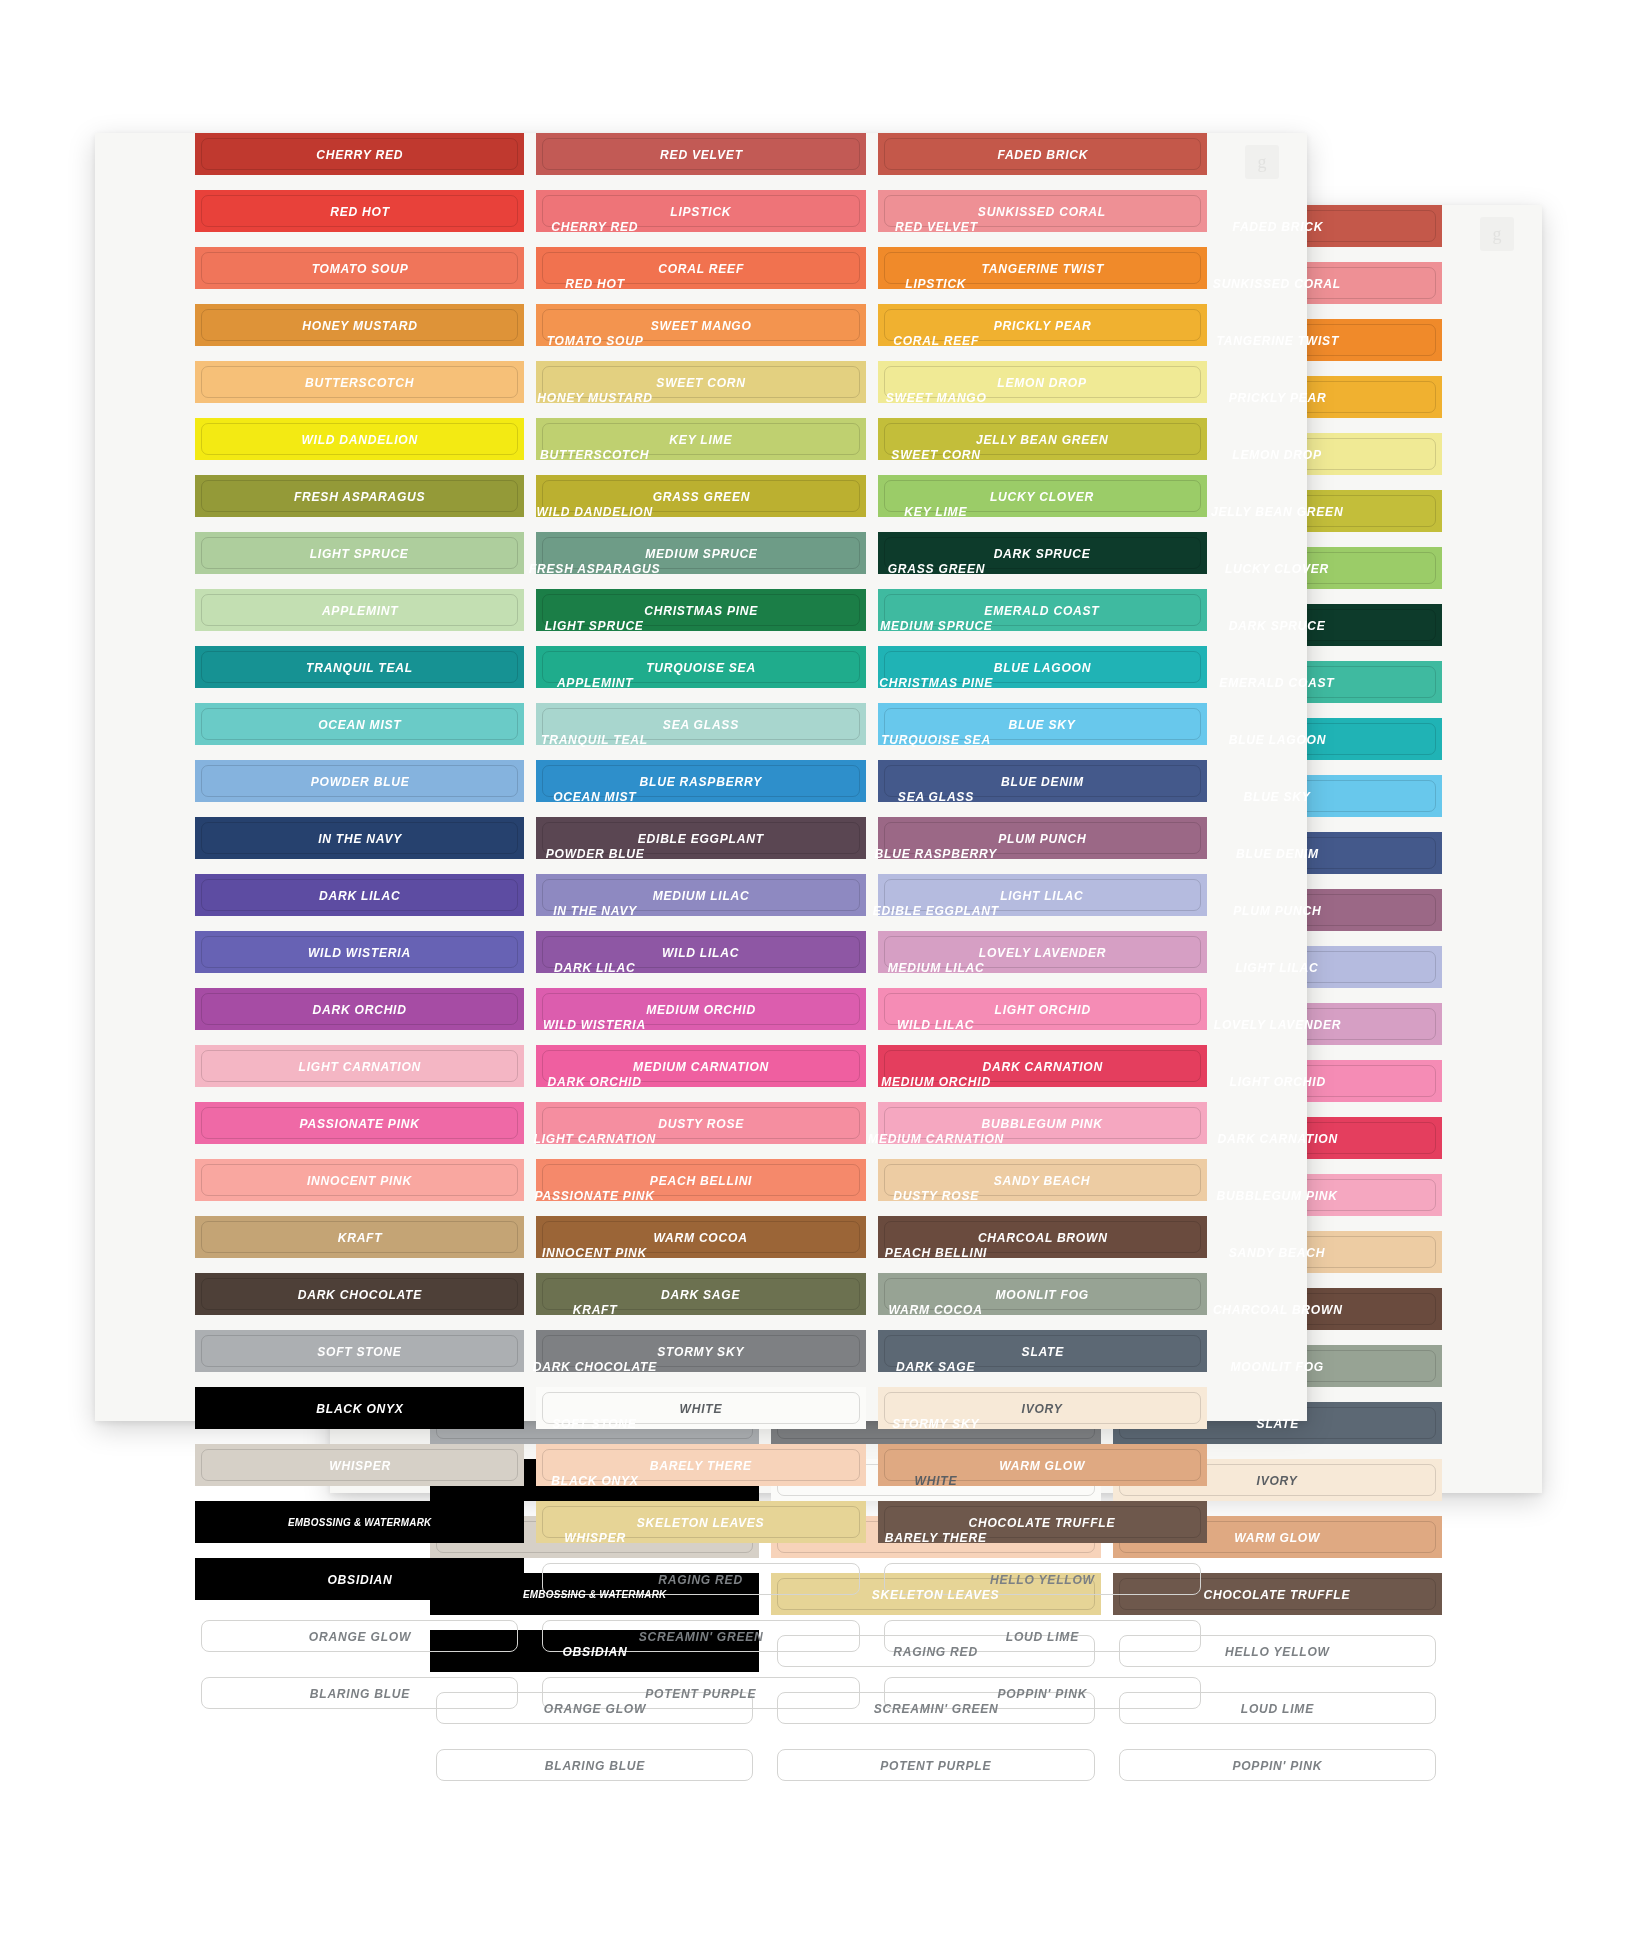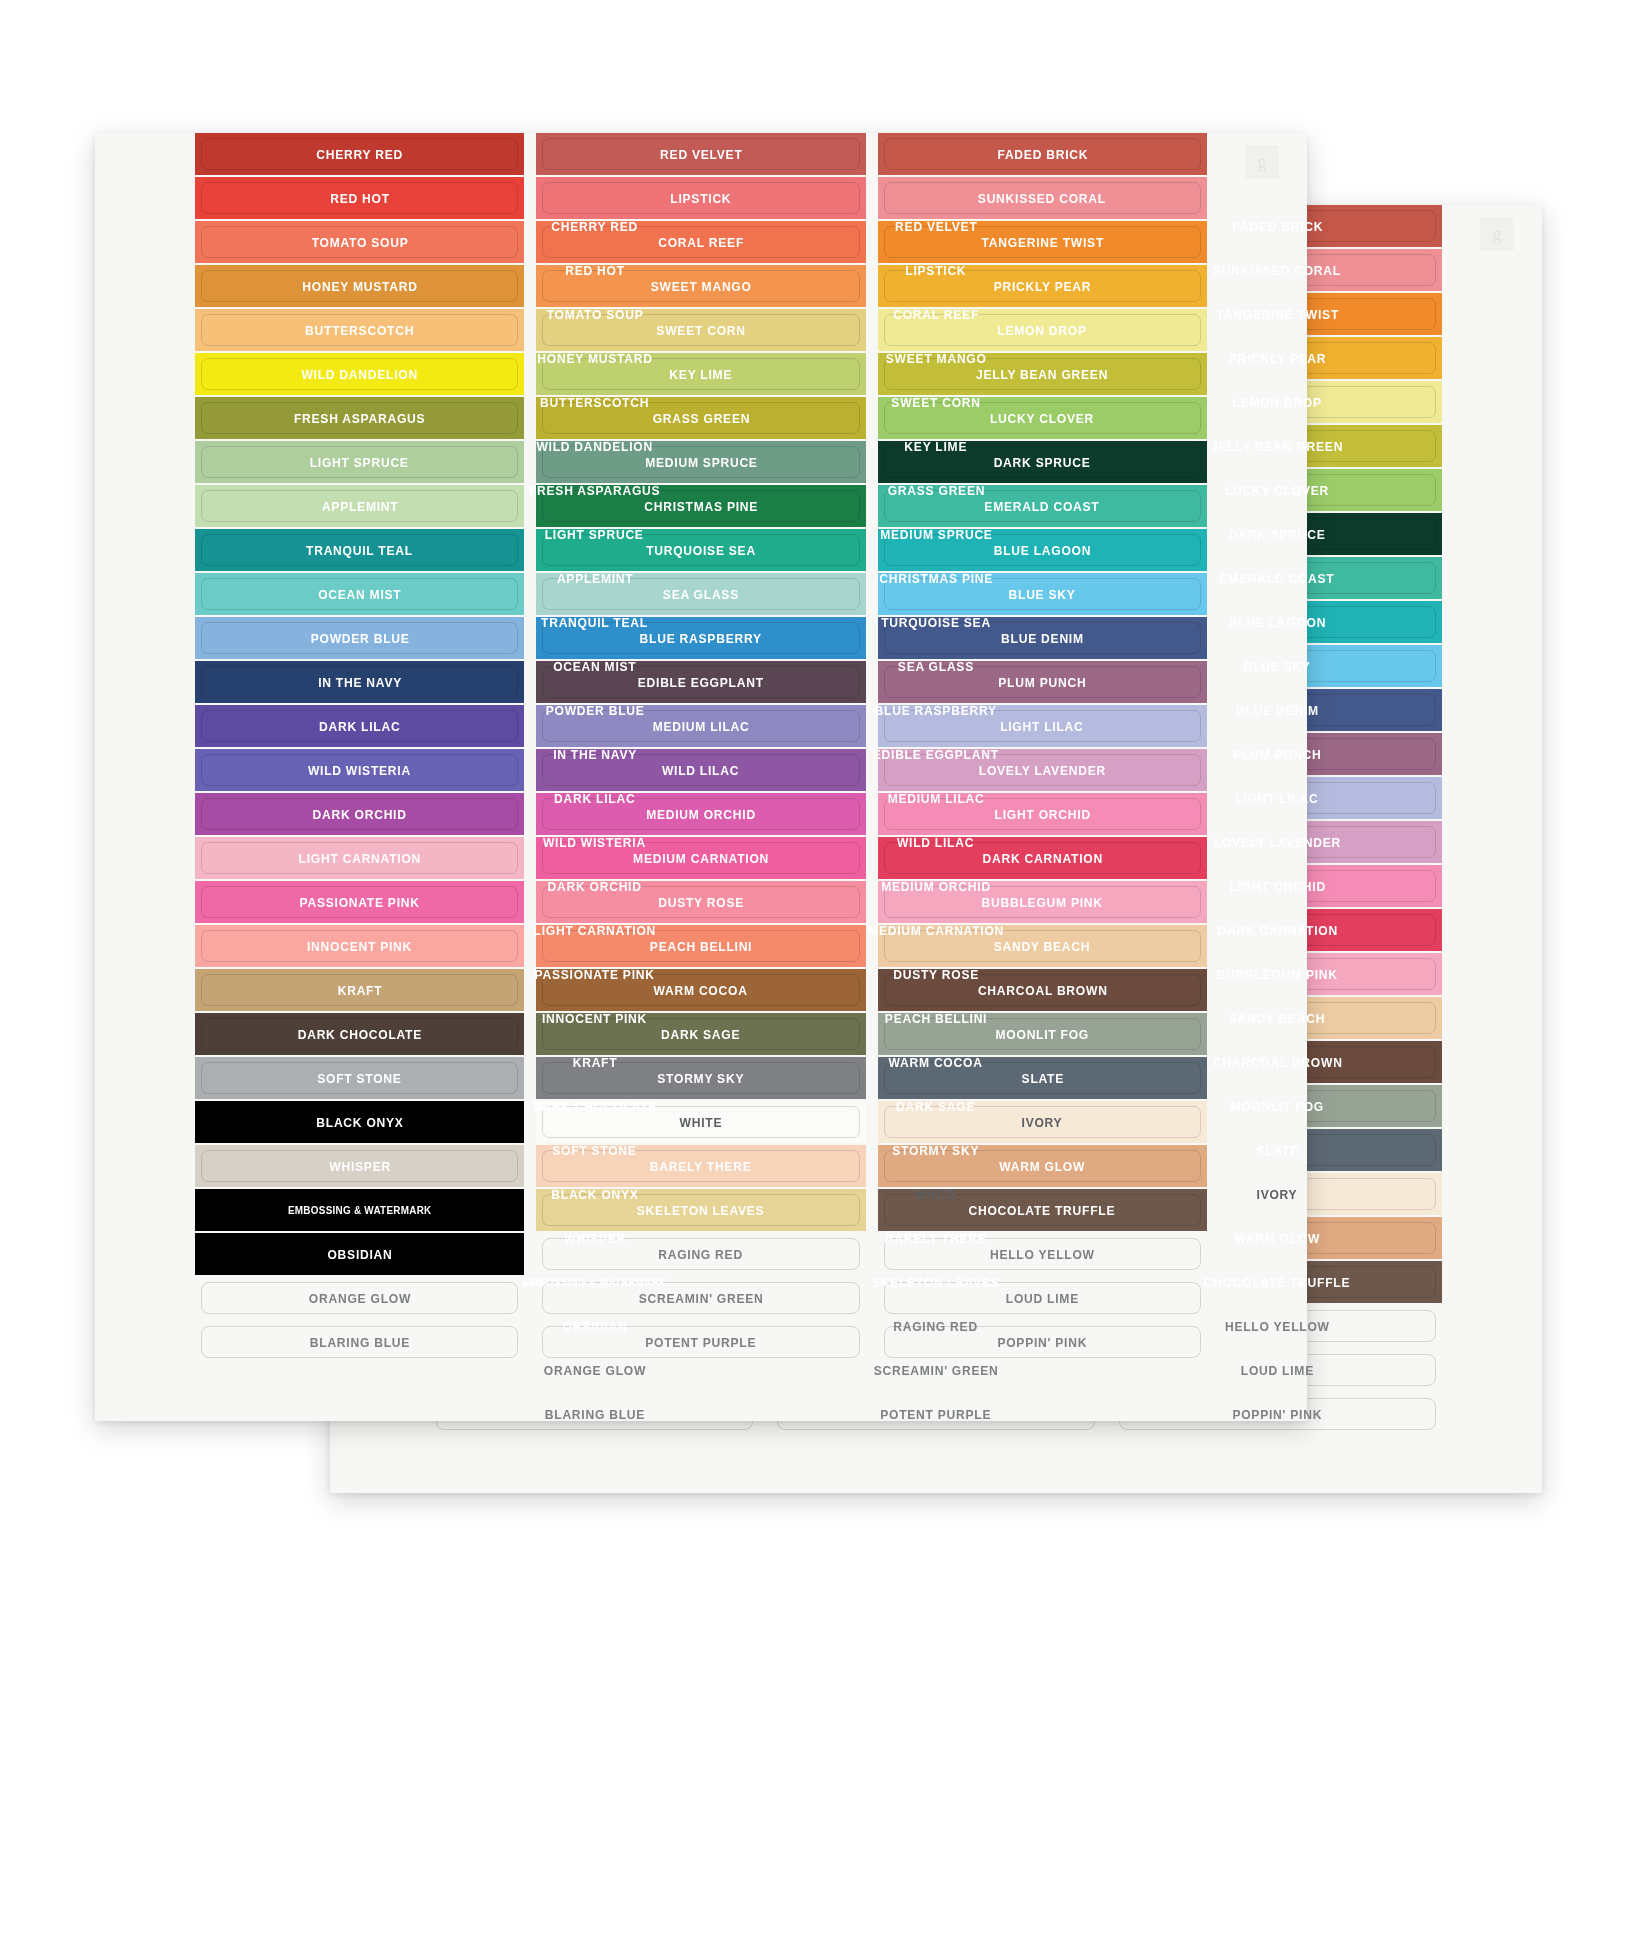--- a/index.html
+++ b/index.html
@@ -56,21 +56,22 @@
     top: 0px;
     width: 1012px;
     display: flex;
     flex-direction: column;
   }
 
   .row {
     display: grid;
     grid-template-columns: repeat(3, 1fr);
     column-gap: 12px;
-    margin-bottom: 2px;
+    margin-bottom: 15px;
+    font-style: italic;
   }
 
   .swatch {
     height: 42px;
     position: relative;
     display: flex;
     align-items: center;
     justify-content: center;
   }
 

